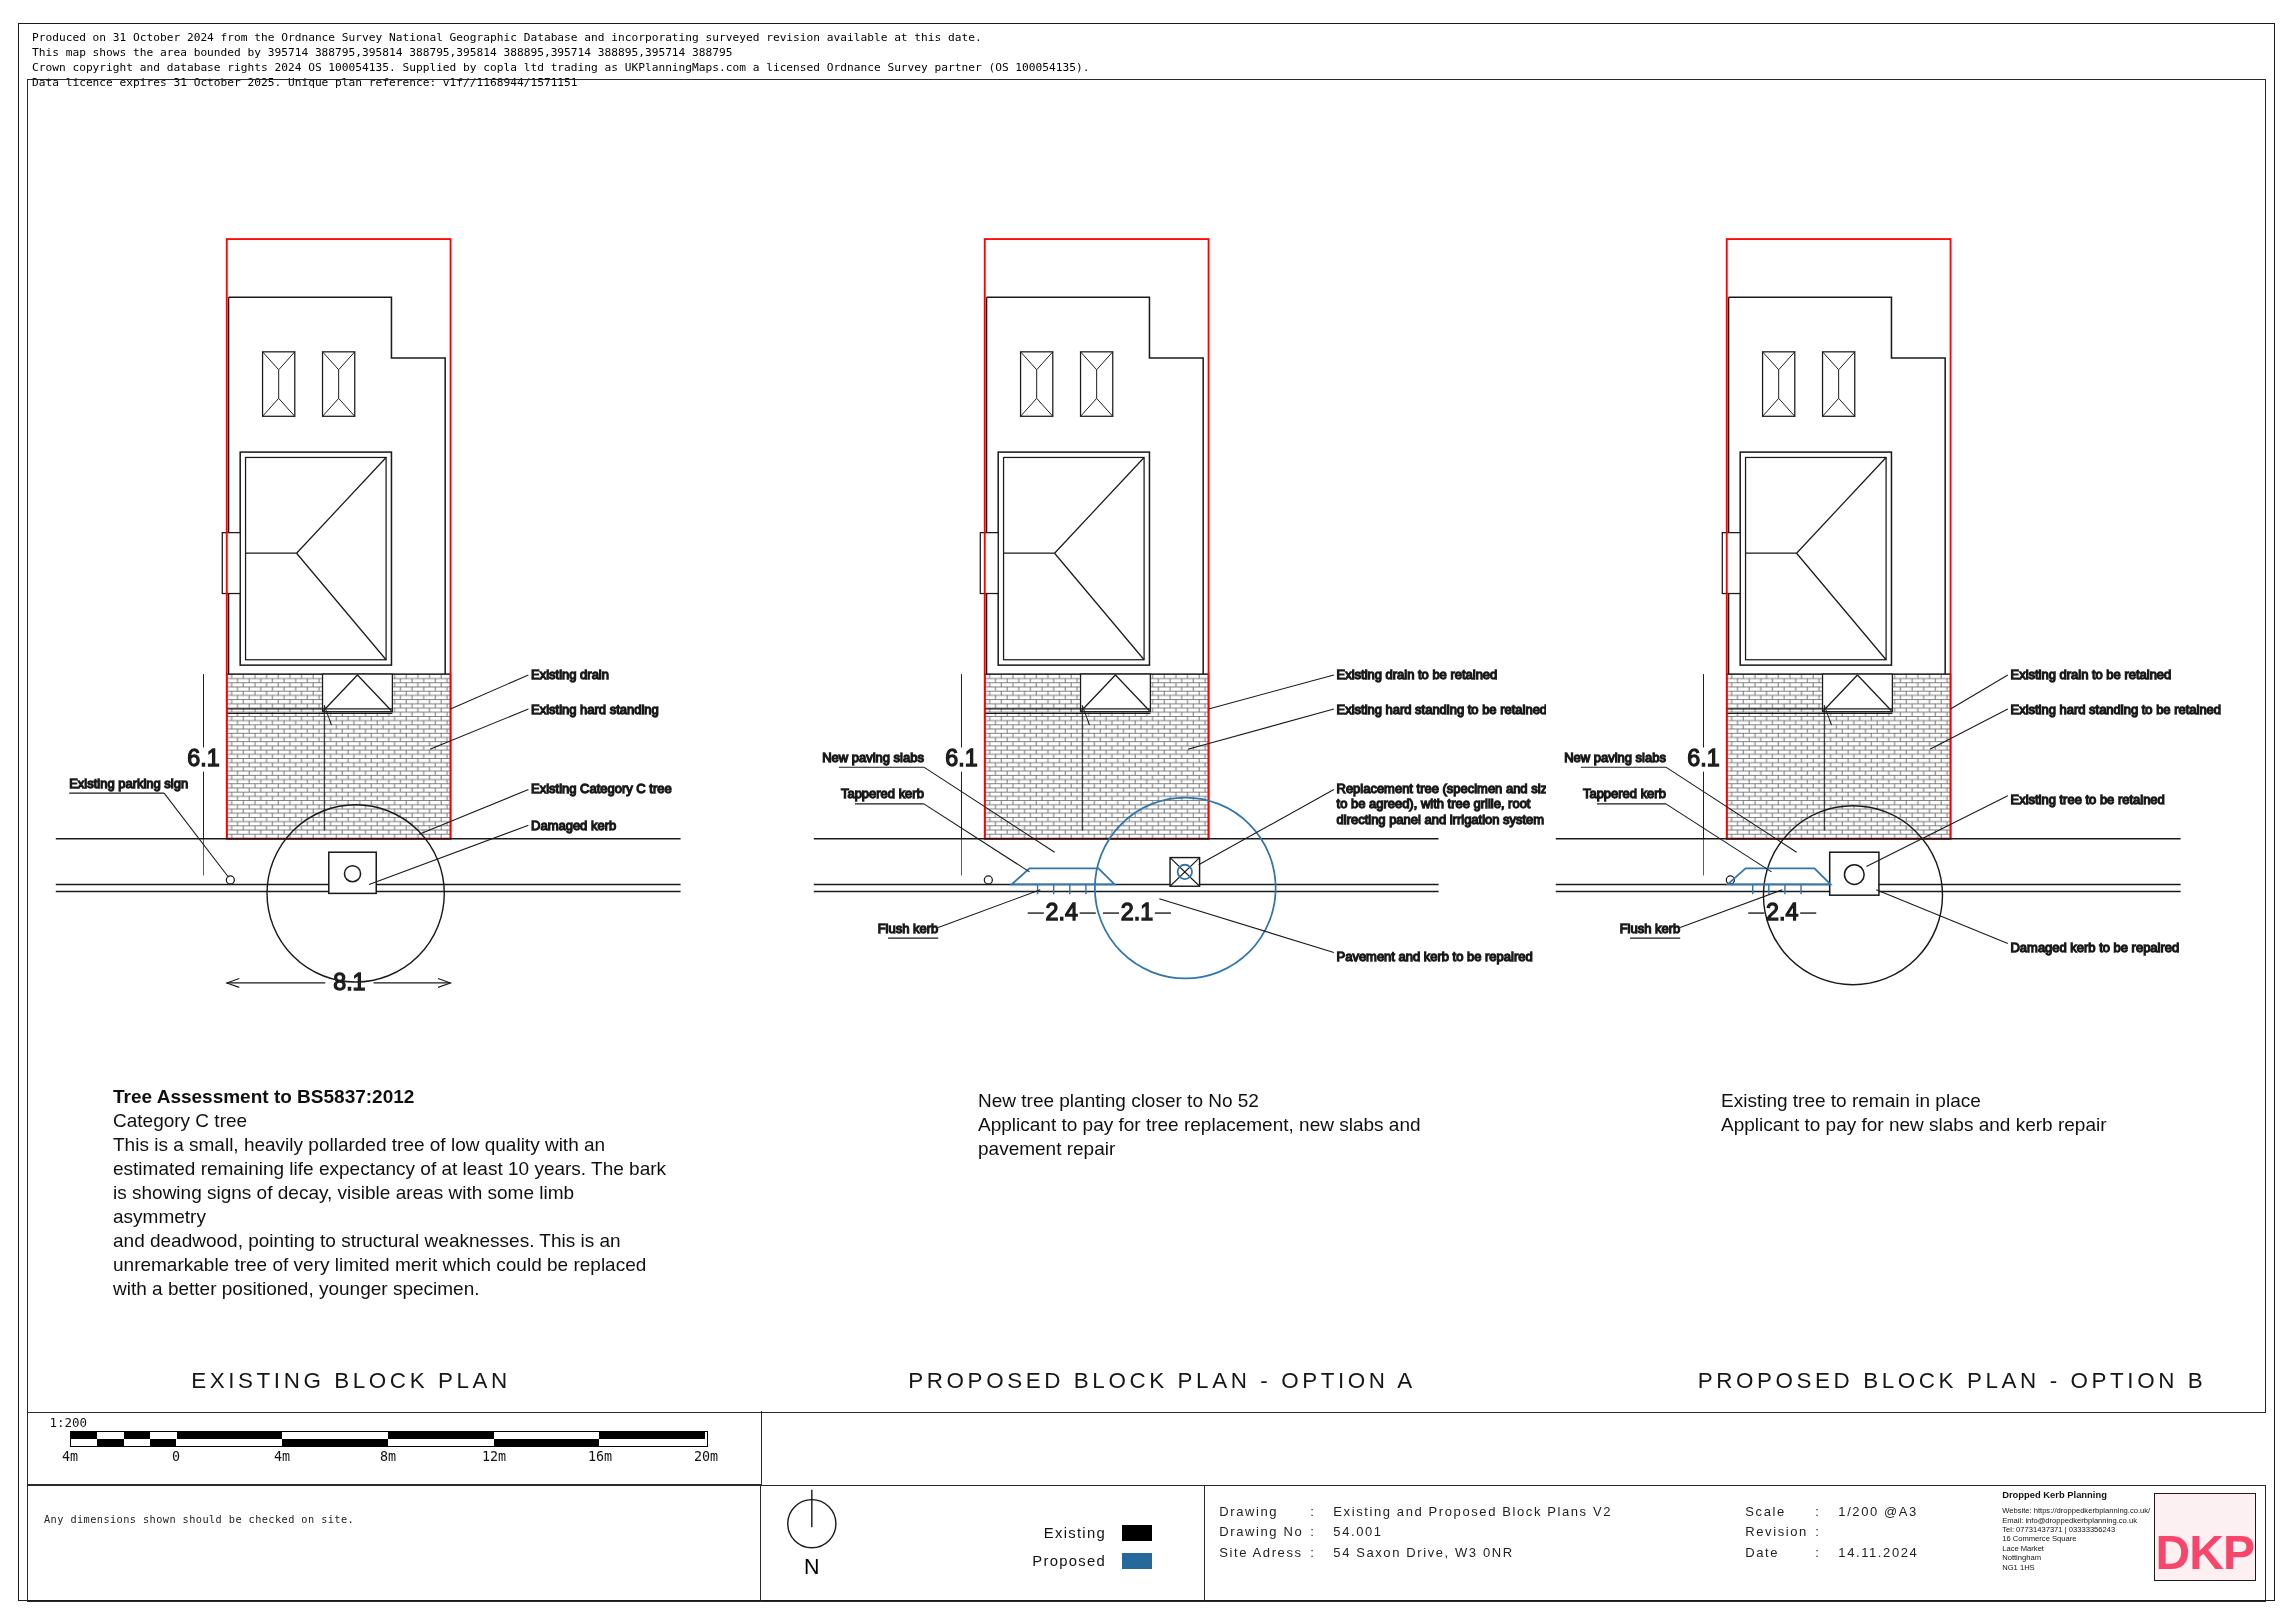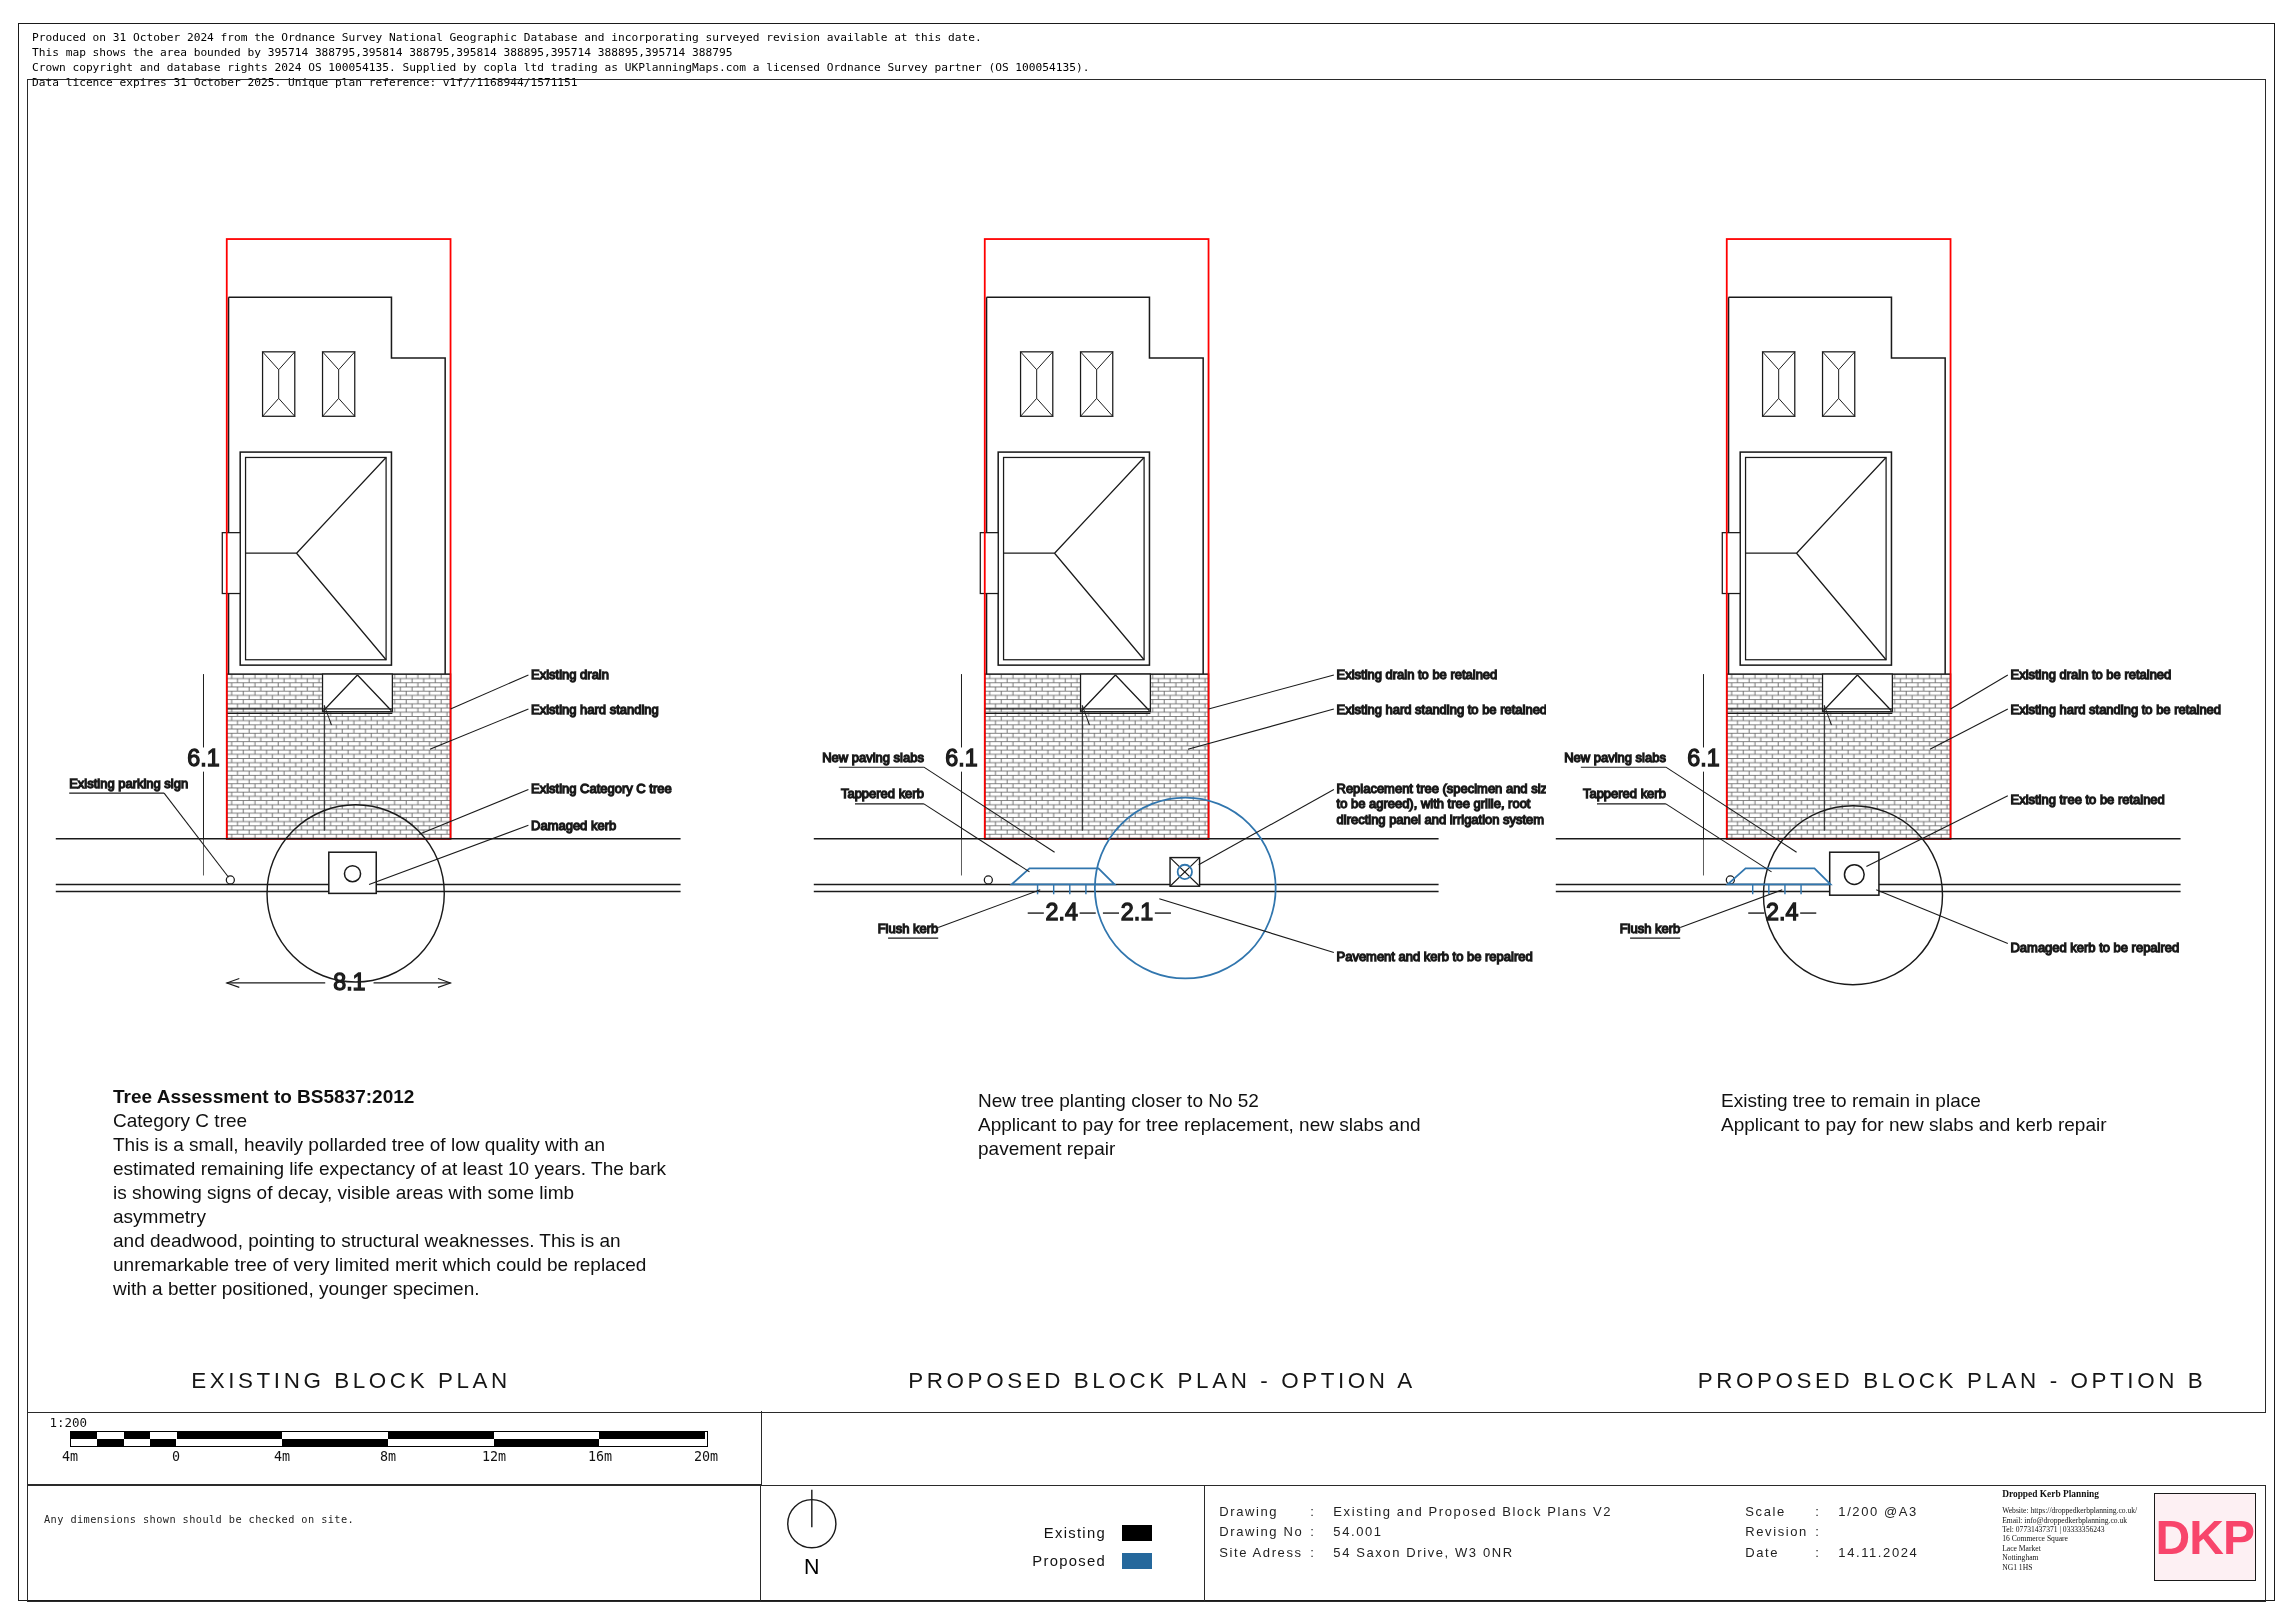--- a/index.html
+++ b/index.html
@@ -40,21 +40,21 @@
   .info{padding:18px 0 0 14.3px;font-size:13px;letter-spacing:1.6px;color:#222;}
   .info table{border-collapse:collapse;}
   .info td{padding:0 0 5.4px 0;vertical-align:top;}
   .info td.l{width:91px;}
   .info td.c{width:23px;}
   .c-scale .info td.l{width:70px;}
   .legend{position:absolute;left:251px;top:10.7px;width:179px;font-size:14.8px;letter-spacing:1.3px;margin-top:28px;}
   .lrow{display:flex;align-items:center;margin-bottom:12.5px;}
   .lrow .ltxt{width:94px;text-align:right;margin-right:16px;}
   .sw{width:30px;height:16px;}
-  .co{padding:3.6px 0 0 7.2px;font-size:7.6px;line-height:9.4px;color:#111;font-family:Liberation Serif, serif;}
+  .co{padding:3.6px 0 0 7.2px;font-size:7.6px;line-height:9.4px;color:#111;}
   .co .nm{font-weight:bold;font-size:9.4px;margin-bottom:7.2px;}
   .logo{position:absolute;left:1.8px;top:7.2px;width:100px;height:86px;border:1.8px solid #1a1a1a;
         display:flex;align-items:center;justify-content:center;}
   .logo span{font-weight:bold;font-size:48px;letter-spacing:-0.9px;}
   svg text{font-family:"Liberation Sans",sans-serif;}
 </style>
 </head>
 <body>
 
 <div class="page">
@@ -387,19 +387,19 @@
             <div>Email: info@droppedkerbplanning.co.uk</div>
             <div>Tel: 07731437371 | 03333356243</div>
             <div>16 Commerce Square</div>
             <div>Lace Market</div>
             <div>Nottingham</div>
             <div>NG1 1HS</div>
           </div>
       </div>
     </div>
     <div class="tcell c-logo">
-      <div class="logo" id="logo" style="background: rgb(253, 240, 243);">
+      <div class="logo" id="logo" style="background: rgb(253, 240, 243); align-items: flex-end;">
         <span style="color: rgb(248, 69, 107);">DKP</span>
       </div>
     </div>
   </div>
 </div>
 
 
 </body></html>

